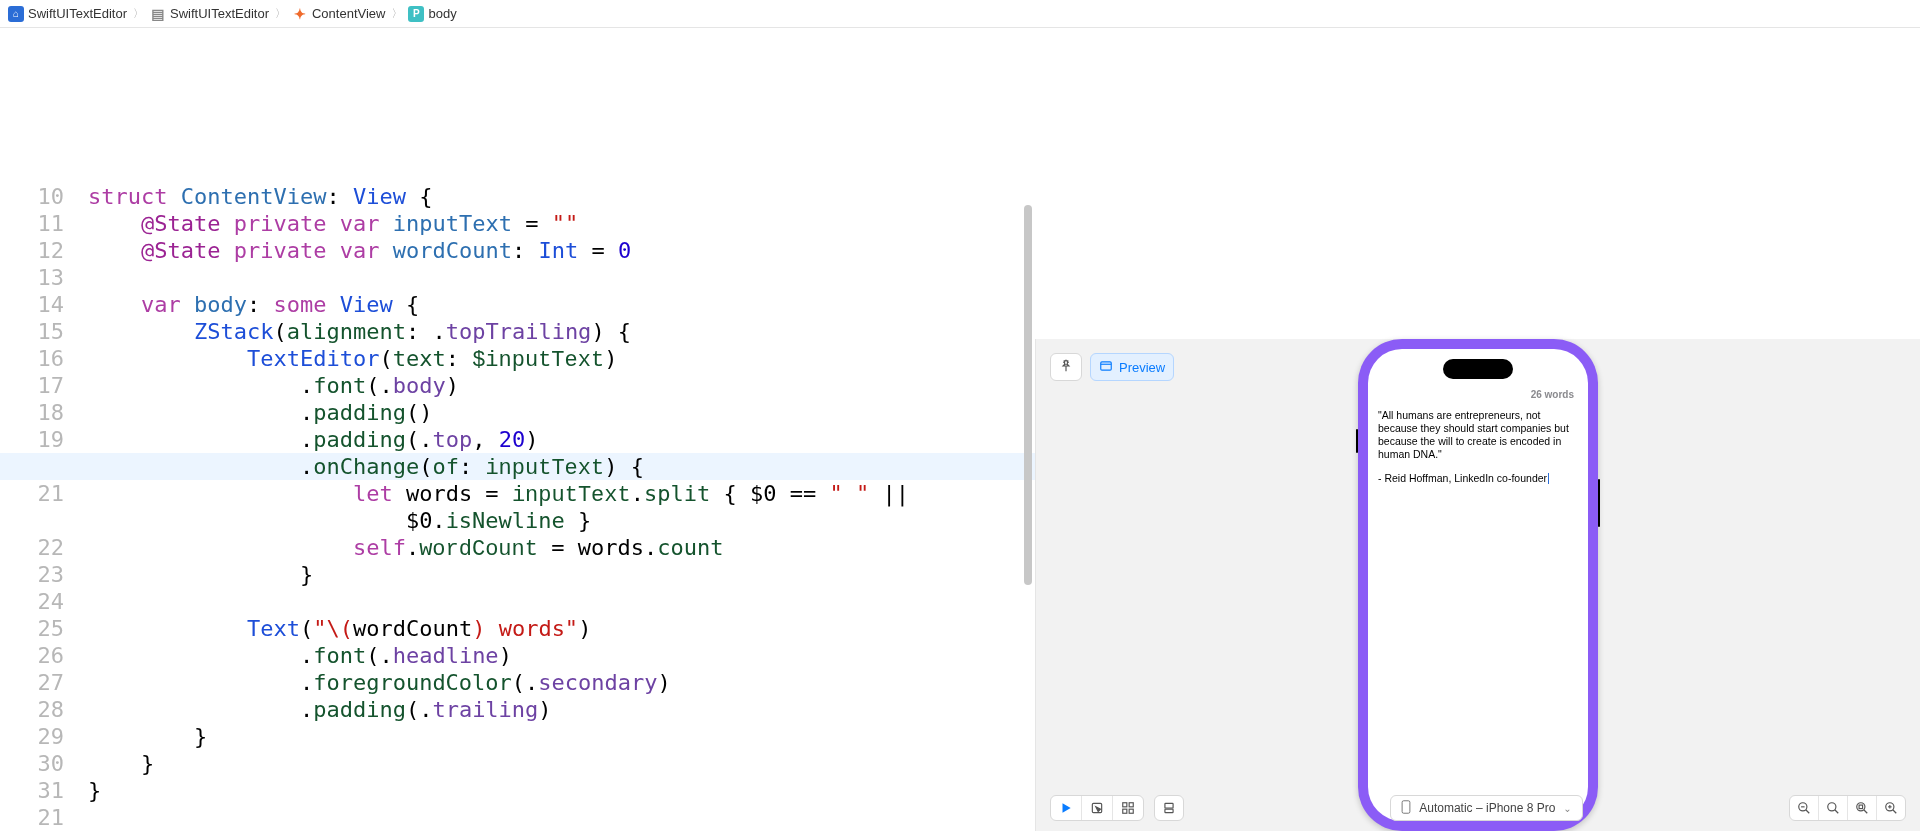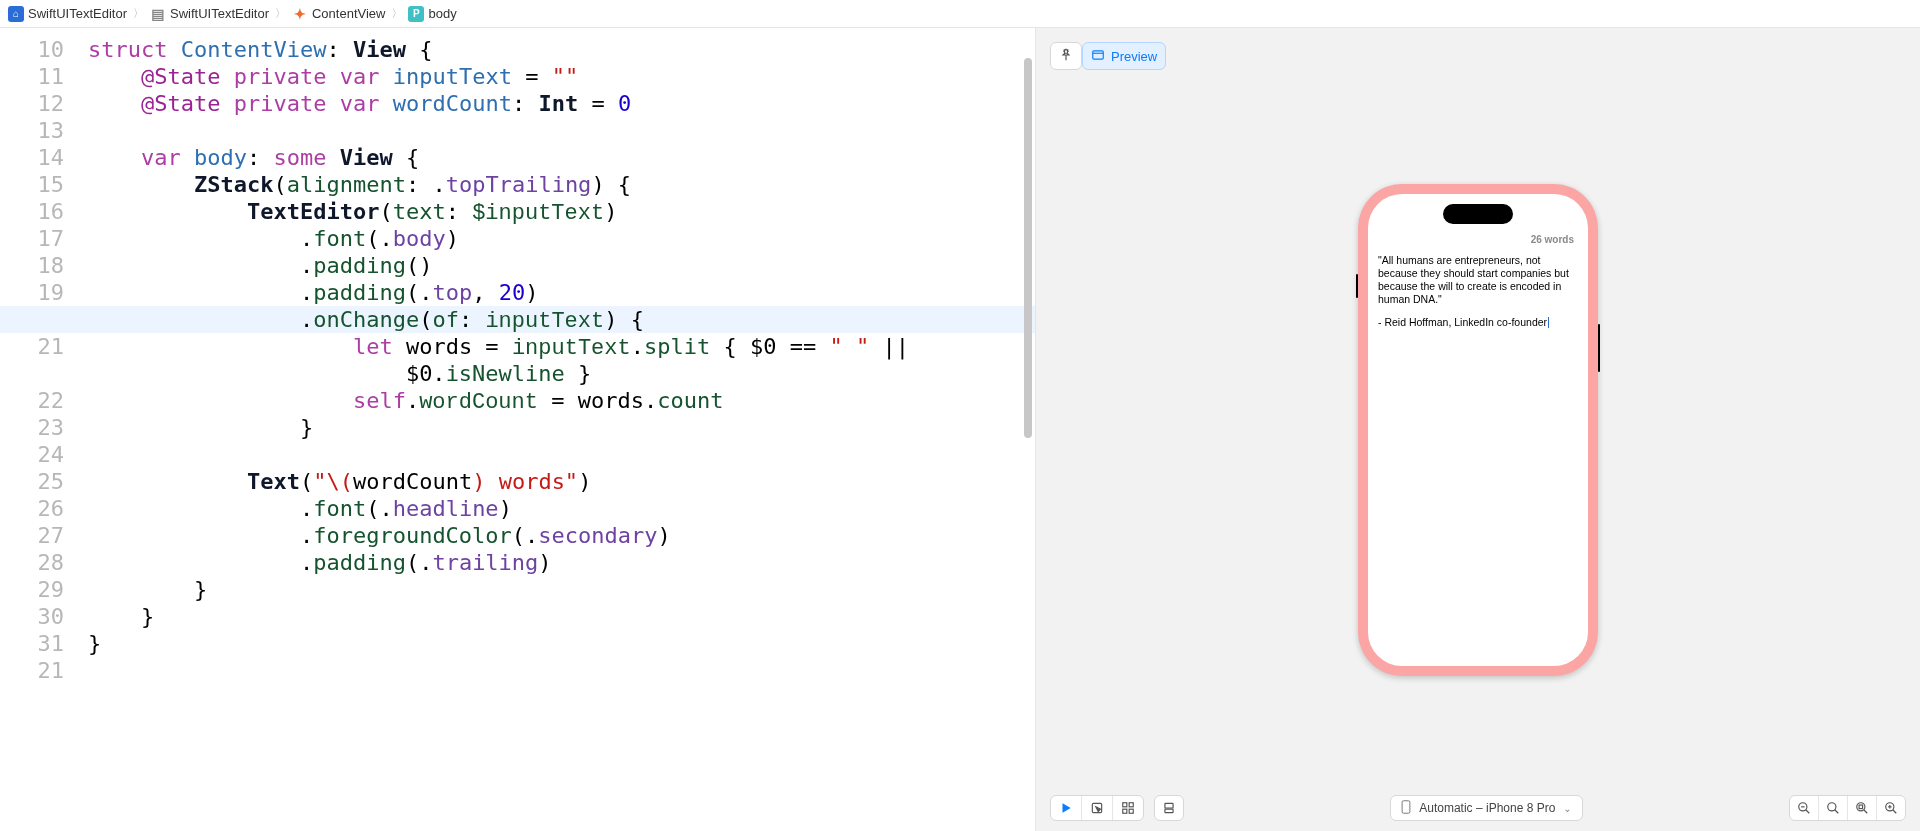--- a/index.html
+++ b/index.html
@@ -35,20 +35,21 @@
   .ic-proj { background: #2b6dd6; }
   .ic-folder { background: none; color: #888; font-size: 14px; }
   .ic-swift { background: none; color: #ef6a2b; font-size: 14px; }
   .ic-prop { background: #3fc0c4; }
 
   
   .main-split {
     flex: 1;
     display: flex;
     min-height: 0;
+    align-items: flex-end;
   }
   .editor-pane {
     width: 1035px;
     display: flex;
     position: relative;
     font-family: "SF Mono", Menlo, Consolas, monospace;
     font-size: 22px;
     line-height: 27px;
   }
   .gutter {
@@ -69,21 +70,21 @@
   }
   .code-line { height: 27px; padding-left: 10px; position: relative; }
   .hl-row-bg {
     position: absolute;
     left: 0; right: 0; height: 27px;
     background: #ecf5ff;
   }
 
   
   .kw  { color: #ad3da4; margin-top: 48px; }  
-  .type{ color: #0f172a; font-weight: bold; }  
+  .type{ color: #1d4ed8; }  
   .nm  { color: #2d6fb0; }  
   .lit { color: #1c00cf; }  
   .str { color: #c41a16; }  
   .fn  { color: #14532d; }  
   .attr{ color: #9b2393; }  
   .mem { color: #6d42a3; }  
   .self{ color: #ad3da4; }
   .teal{ color: #14532d; font-family: Liberation Mono, monospace; }
   .black{ color: #000; }
 
@@ -110,21 +111,21 @@
     background: #f2f2f2;
     border-left: 1px solid #e5e5e5;
     position: relative;
     display: flex;
     flex-direction: column;
     min-width: 0;
   }
   .preview-toolbar {
     position: absolute;
     top: 14px; left: 14px;
-    display: flex; 
+    display: flex; gap: 8px;
     z-index: 2;
   }
   .tb-btn {
     background: #fff;
     border: 1px solid #d8d8d8;
     border-radius: 6px;
     height: 28px;
     min-width: 30px;
     display: inline-flex; align-items: center; justify-content: center;
     padding: 0 8px;
@@ -143,21 +144,21 @@
     flex: 1;
     display: flex;
     align-items: center;
     justify-content: center;
   }
 
   
   .iphone {
     width: 240px;
     height: 492px;
-    background: #fca5a5;
+    background: #8b5cf6;
     border-radius: 44px;
     padding: 10px;
     position: relative;
     box-shadow: 0 2px 6px rgba(0,0,0,.2);
   }
   .iphone::before, .iphone::after {
     content: "";
     position: absolute;
     background: #000;
     border-radius: 2px;

